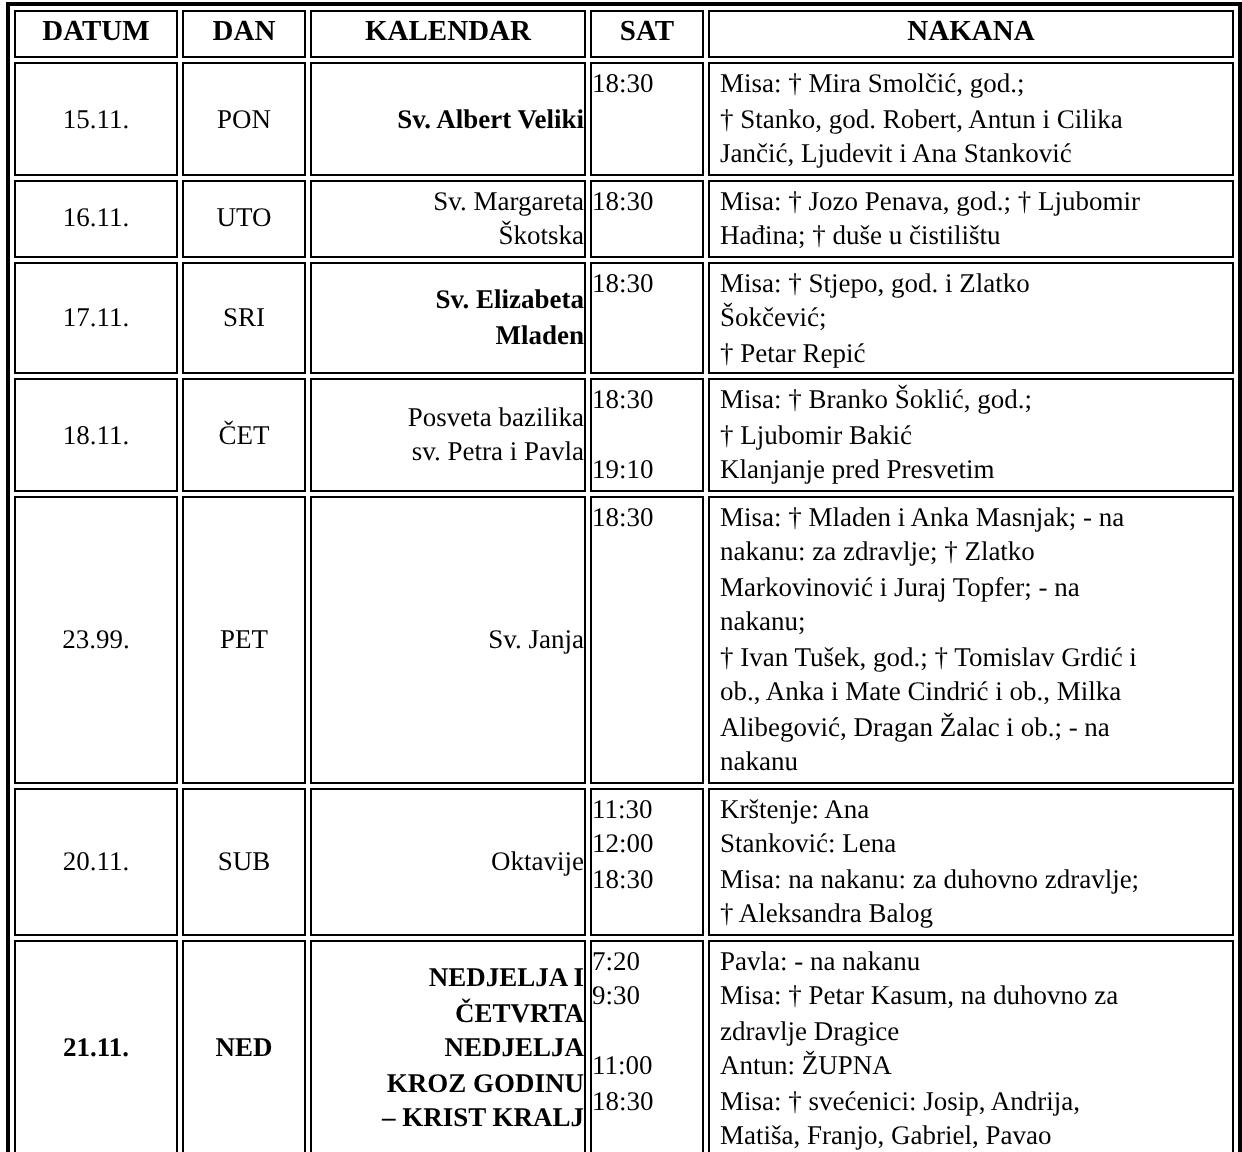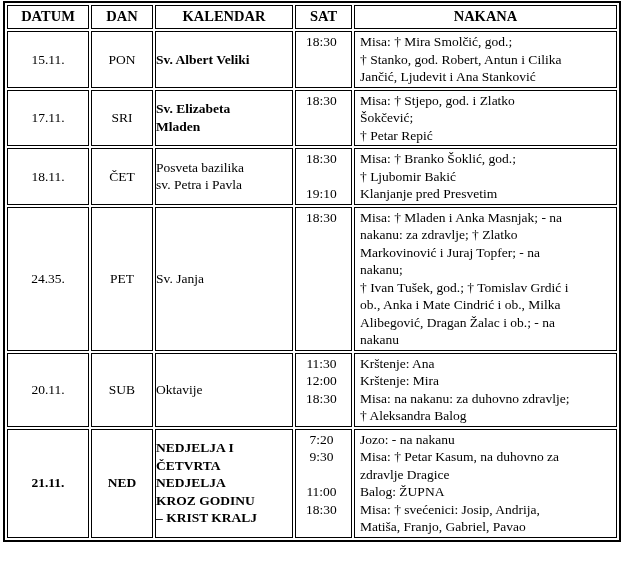--- a/index.html
+++ b/index.html
@@ -40,25 +40,25 @@
   td {
     font-size: 13.5px;
     line-height: 17.5px;
     padding: 1px 0;
   }
   td.c-datum, td.c-dan {
     text-align: center;
     vertical-align: middle;
   }
   td.c-kalendar {
+    text-align: right;
+    vertical-align: middle;
+  }
+  td.c-sat {
     text-align: left;
-    vertical-align: middle;
-  }
-  td.c-sat {
-    text-align: center;
     vertical-align: top;
     padding-right: 4px;
   }
   td.c-nakana {
     text-align: left;
     vertical-align: top;
     padding-left: 5px;
     padding-right: 2px;
   }
   .b { font-weight: bold; }
@@ -95,20 +95,35 @@
           <td class="c-sat">
             <div class="line">18:30</div>
           </td>
           <td class="c-nakana">
             <div class="line">Misa: † Mira Smolčić, god.;</div>
             <div class="line">† Stanko, god. Robert, Antun i Cilika</div>
             <div class="line">Jančić, Ljudevit i Ana Stanković</div>
           </td>
         </tr>
         <tr>
+          <td class="c-datum">16.11.</td>
+          <td class="c-dan">UTO</td>
+          <td class="c-kalendar">
+            <div class="line">Sv. Margareta</div>
+            <div class="line">Škotska</div>
+          </td>
+          <td class="c-sat">
+            <div class="line">18:30</div>
+          </td>
+          <td class="c-nakana">
+            <div class="line">Misa: † Jozo Penava, god.; † Ljubomir</div>
+            <div class="line">Hađina; † duše u čistilištu</div>
+          </td>
+        </tr>
+        <tr>
           <td class="c-datum">17.11.</td>
           <td class="c-dan">SRI</td>
           <td class="c-kalendar b">
             <div class="line">Sv. Elizabeta</div>
             <div class="line">Mladen</div>
           </td>
           <td class="c-sat">
             <div class="line">18:30</div>
           </td>
           <td class="c-nakana">
@@ -129,21 +144,21 @@
             <div class="line">&nbsp;</div>
             <div class="line">19:10</div>
           </td>
           <td class="c-nakana">
             <div class="line">Misa: † Branko Šoklić, god.;</div>
             <div class="line">† Ljubomir Bakić</div>
             <div class="line">Klanjanje pred Presvetim</div>
           </td>
         </tr>
         <tr>
-          <td class="c-datum">24.35.</td>
+          <td class="c-datum">23.99.</td>
           <td class="c-dan">PET</td>
           <td class="c-kalendar">
             <div class="line">Sv. Janja</div>
           </td>
           <td class="c-sat">
             <div class="line">18:30</div>
           </td>
           <td class="c-nakana">
             <div class="line">Misa: † Mladen i Anka Masnjak; - na</div>
             <div class="line">nakanu: za zdravlje; † Zlatko</div>
@@ -161,21 +176,21 @@
           <td class="c-kalendar">
             <div class="line">Oktavije</div>
           </td>
           <td class="c-sat">
             <div class="line">11:30</div>
             <div class="line">12:00</div>
             <div class="line">18:30</div>
           </td>
           <td class="c-nakana">
             <div class="line">Krštenje: Ana</div>
-            <div class="line">Krštenje: Mira</div>
+            <div class="line">Stanković: Lena</div>
             <div class="line">Misa: na nakanu: za duhovno zdravlje;</div>
             <div class="line">† Aleksandra Balog</div>
           </td>
         </tr>
         <tr>
           <td class="c-datum b">21.11.</td>
           <td class="c-dan b">NED</td>
           <td class="c-kalendar b">
             <div class="line">NEDJELJA I</div>
             <div class="line">ČETVRTA</div>
@@ -184,23 +199,23 @@
             <div class="line">– KRIST KRALJ</div>
           </td>
           <td class="c-sat">
             <div class="line">7:20</div>
             <div class="line">9:30</div>
             <div class="line">&nbsp;</div>
             <div class="line">11:00</div>
             <div class="line">18:30</div>
           </td>
           <td class="c-nakana">
-            <div class="line">Jozo: - na nakanu</div>
+            <div class="line">Pavla: - na nakanu</div>
             <div class="line">Misa: † Petar Kasum, na duhovno za</div>
             <div class="line">zdravlje Dragice</div>
-            <div class="line">Balog: ŽUPNA</div>
+            <div class="line">Antun: ŽUPNA</div>
             <div class="line">Misa: † svećenici: Josip, Andrija,</div>
             <div class="line">Matiša, Franjo, Gabriel, Pavao</div>
           </td>
         </tr>
       </tbody>
   </table>
 </div>
 
 </body></html>

